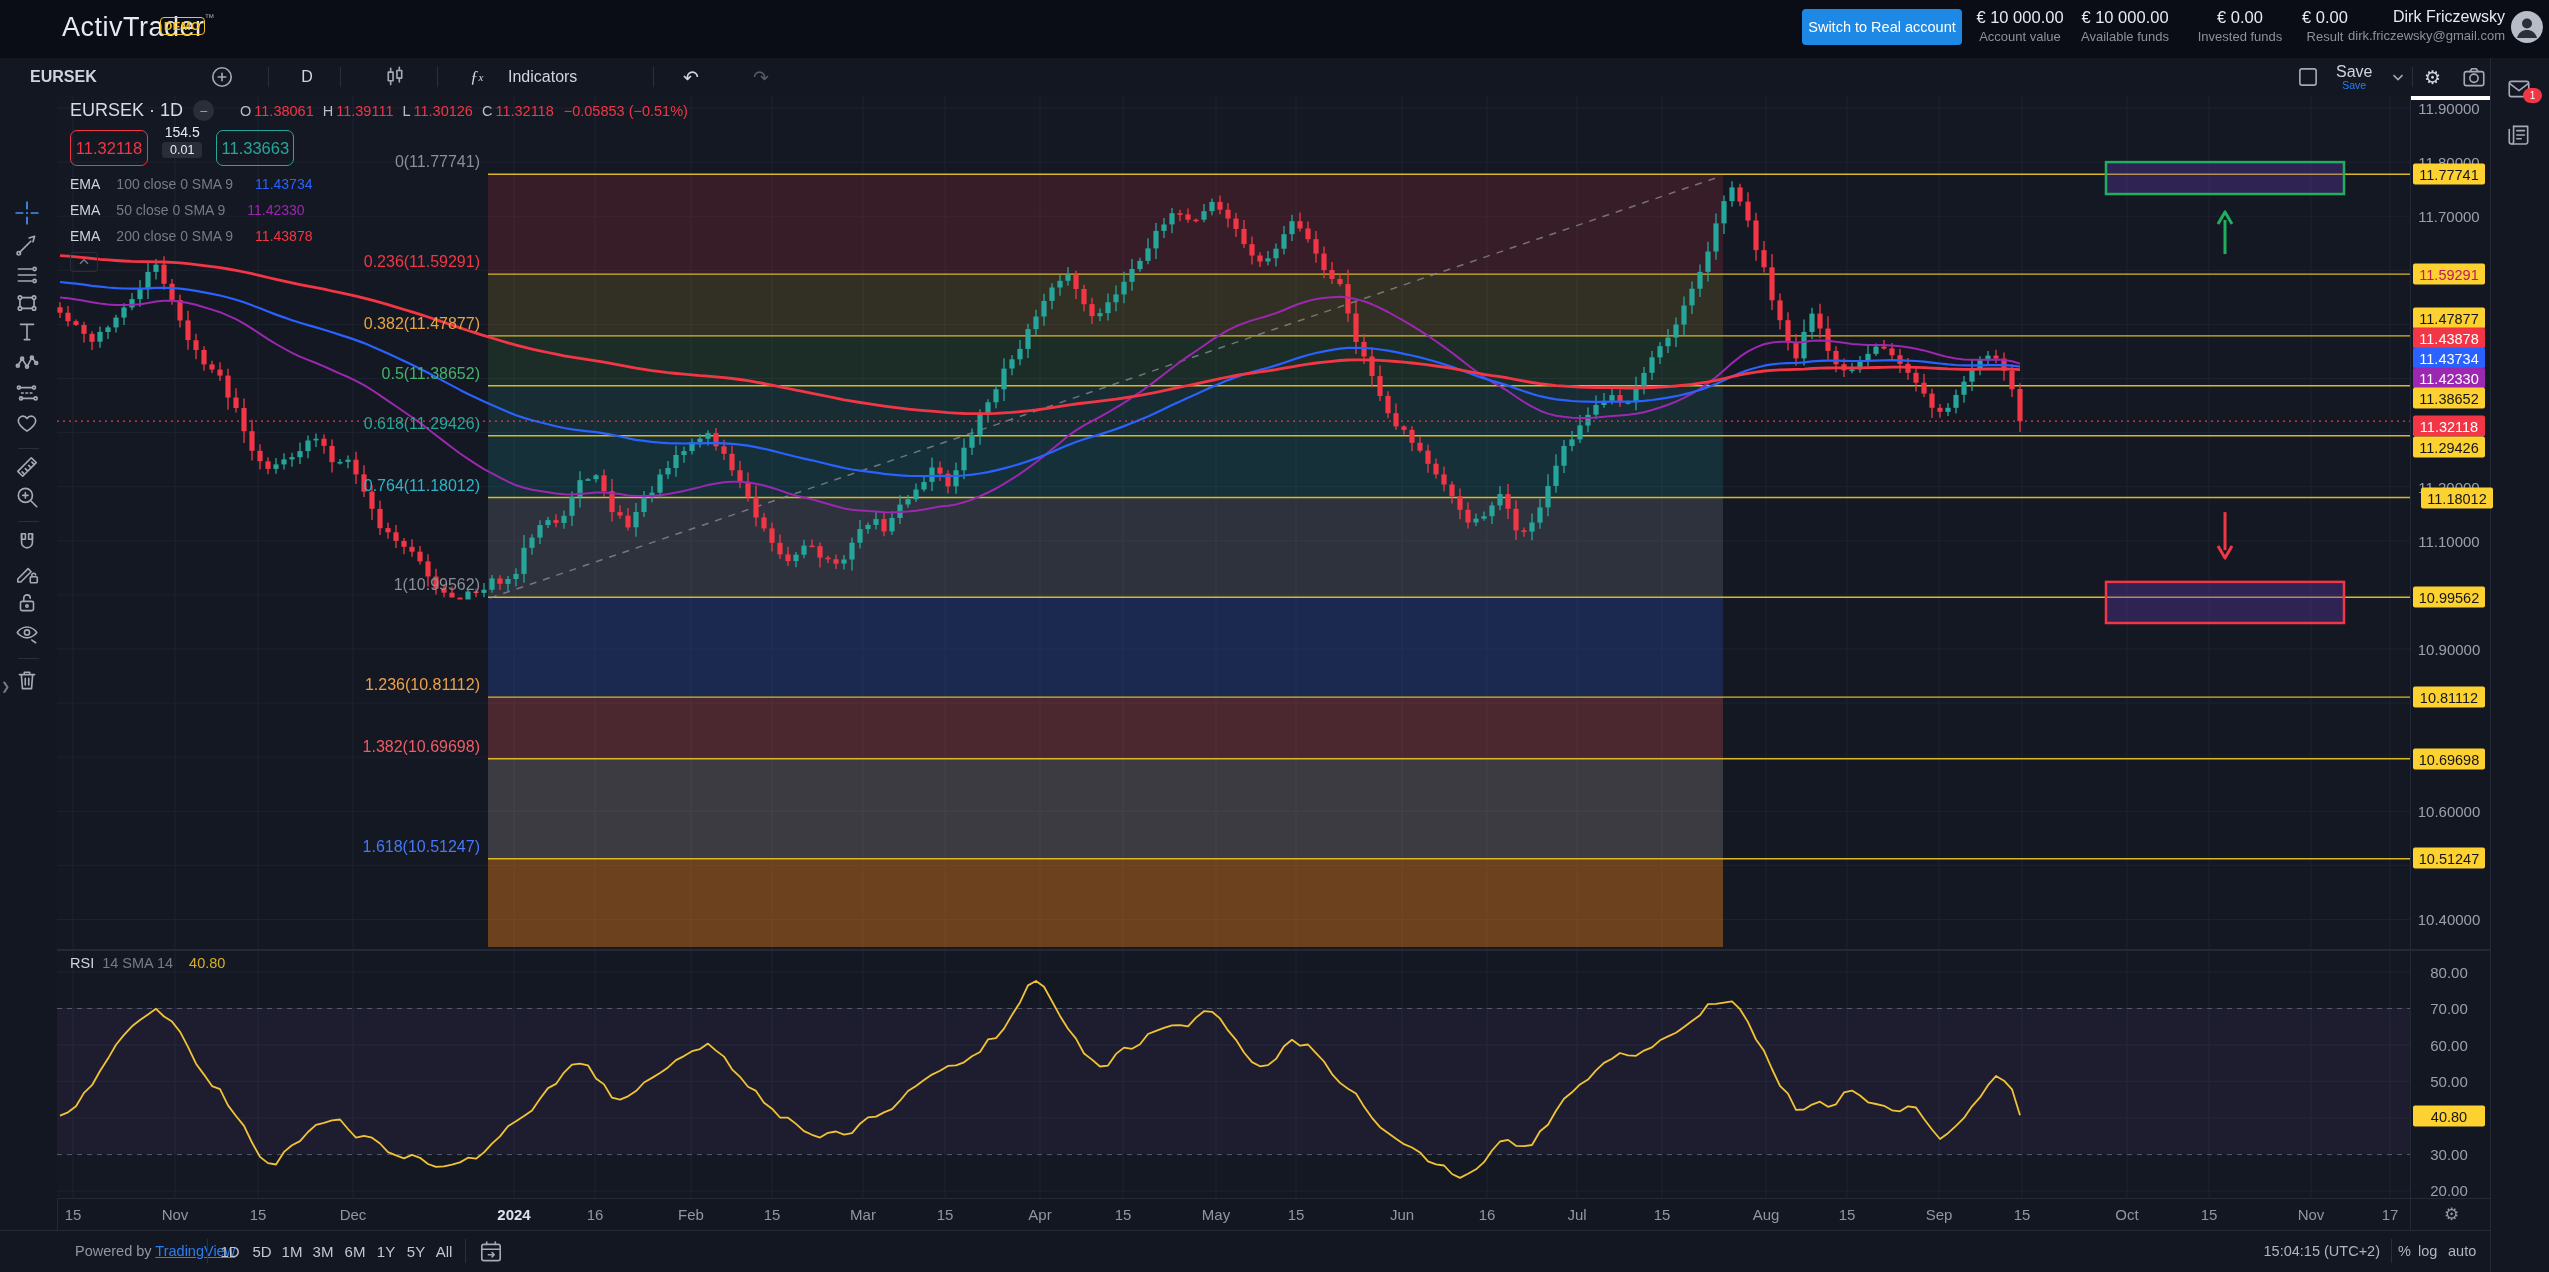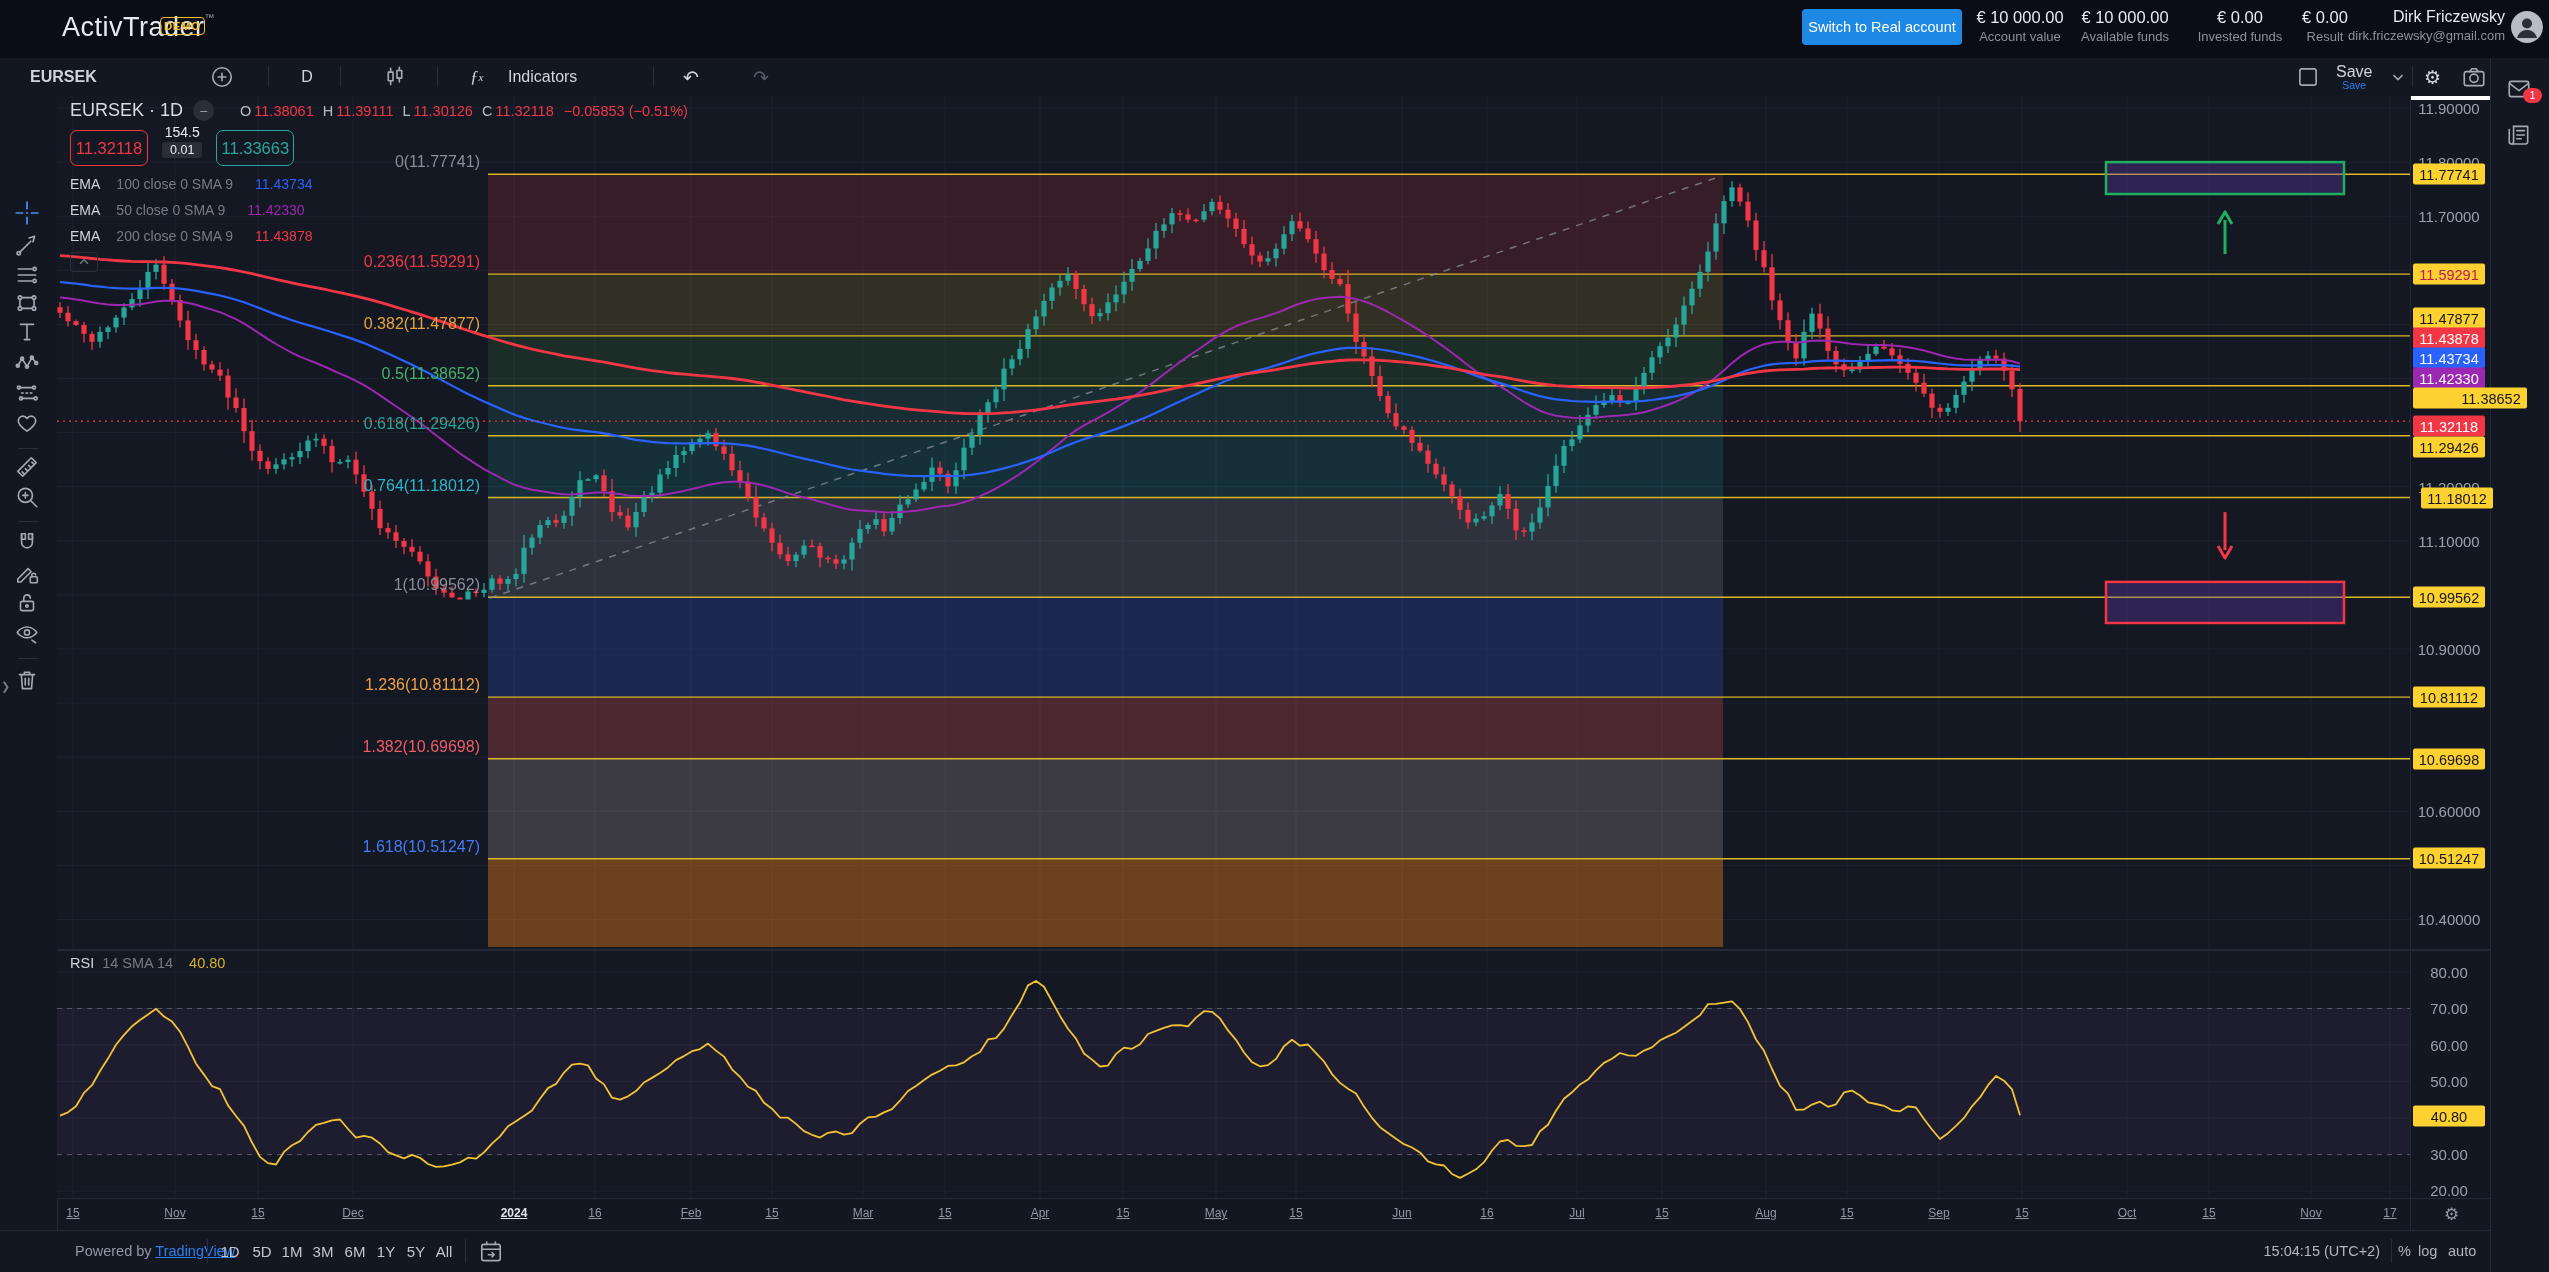--- a/index.html
+++ b/index.html
@@ -56,21 +56,21 @@
   #legend-collapse{margin-top:8px;width:26px;height:18px;border:1px solid #2a2e39;border-radius:3px;display:flex;align-items:center;justify-content:center;color:#787b86;cursor:pointer;}
   
   #rsi-legend{position:absolute;left:70px;top:955px;z-index:5;display:flex;gap:8px;font-size:14.5px;align-items:center;}
   #rsi-name{color:#d1d4dc;}
   #rsi-params{color:#787b86;}
   #rsi-val{color:#d4af2e;margin-left:8px;}
   
   .tick{position:absolute;left:2410px;width:78px;text-align:center;font-size:15px;color:#9aa0ac;transform:translateY(-50%);}
   .plabel{position:absolute;left:2413px;width:72px;height:21px;border-radius:2px;font-size:14.5px;display:flex;align-items:center;justify-content:center;transform:translateY(-50%);z-index:3;}
   
-  .tlabel{position:absolute;top:1206px;transform:translateX(-50%);font-size:12px;color:#9097a3;white-space:nowrap;text-decoration:underline;}
+  .tlabel{position:absolute;top:1206px;transform:translateX(-50%);font-size:15px;color:#9097a3;white-space:nowrap;}
   .tlabel.bold{color:#dfe2e8;font-weight:bold;}
   #axis-gear{position:absolute;left:2444px;top:1204px;font-size:17px;color:#9097a3;cursor:pointer;font-family:"DejaVu Sans",sans-serif;}
   
   #bottom-bar{position:absolute;left:0;top:1230px;width:2490px;height:42px;background:#131722;border-top:1px solid #252a36;}
   #powered{position:absolute;left:75px;top:12px;font-size:14.5px;color:#9097a3;}
   #tv-link{color:#2d7ef0;text-decoration:underline;cursor:pointer;}
   .range-btn{position:absolute;top:10px;transform:translateX(-50%);font-size:15px;color:#c4c7ce;cursor:pointer;background:none;border:none;font-family:inherit;padding:2px 4px;}
   .bb-div{position:absolute;top:8px;width:1px;height:24px;background:#2a2e39;}
   #calendar-icon{position:absolute;left:478px;top:8px;cursor:pointer;}
   #clock{position:absolute;left:2180px;top:12px;width:200px;text-align:right;font-size:14.5px;color:#b2b5be;cursor:pointer;}
@@ -708,21 +708,21 @@
       <div class="tick" style="top: 1045px;">60.00</div>
       <div class="tick" style="top: 1081px;">50.00</div>
       <div class="tick" style="top: 1154px;">30.00</div>
       <div class="tick" style="top: 1190px;">20.00</div>
       <div class="plabel" style="top: 174px; background: rgb(253, 209, 47); color: rgb(20, 22, 28);">11.77741</div>
       <div class="plabel" style="top: 274px; background: rgb(253, 209, 47); color: #be185d;">11.59291</div>
       <div class="plabel" style="top: 318px; background: rgb(253, 209, 47); color: rgb(20, 22, 28);">11.47877</div>
       <div class="plabel" style="top: 338px; background: rgb(242, 54, 69); color: rgb(255, 255, 255);">11.43878</div>
       <div class="plabel" style="top: 358px; background: rgb(41, 98, 255); color: rgb(255, 255, 255);">11.43734</div>
       <div class="plabel" style="top: 378px; background: rgb(156, 39, 176); color: rgb(255, 255, 255);">11.42330</div>
-      <div class="plabel" style="top: 398px; background: rgb(253, 209, 47); color: rgb(20, 22, 28); padding-left: 42px;">11.38652</div>
+      <div class="plabel" style="top: 398px; background: rgb(253, 209, 47); color: rgb(20, 22, 28);">11.38652</div>
       <div class="plabel" style="top: 426px; background: rgb(242, 54, 69); color: rgb(255, 255, 255);">11.32118</div>
       <div class="plabel" style="top: 447px; background: rgb(253, 209, 47); color: rgb(20, 22, 28);">11.29426</div>
       <div class="plabel" style="top: 498px; background: rgb(253, 209, 47); color: rgb(20, 22, 28); margin-left: 8px;">11.18012</div>
       <div class="plabel" style="top: 597px; background: rgb(253, 209, 47); color: rgb(20, 22, 28);">10.99562</div>
       <div class="plabel" style="top: 697px; background: rgb(253, 209, 47); color: rgb(20, 22, 28);">10.81112</div>
       <div class="plabel" style="top: 759px; background: rgb(253, 209, 47); color: rgb(20, 22, 28);">10.69698</div>
       <div class="plabel" style="top: 858px; background: rgb(253, 209, 47); color: rgb(20, 22, 28);">10.51247</div>
       <div class="plabel" style="top: 1116px; background: rgb(253, 209, 47); color: rgb(20, 22, 28);">40.80</div>
     </div>
   <div id="time-axis">

